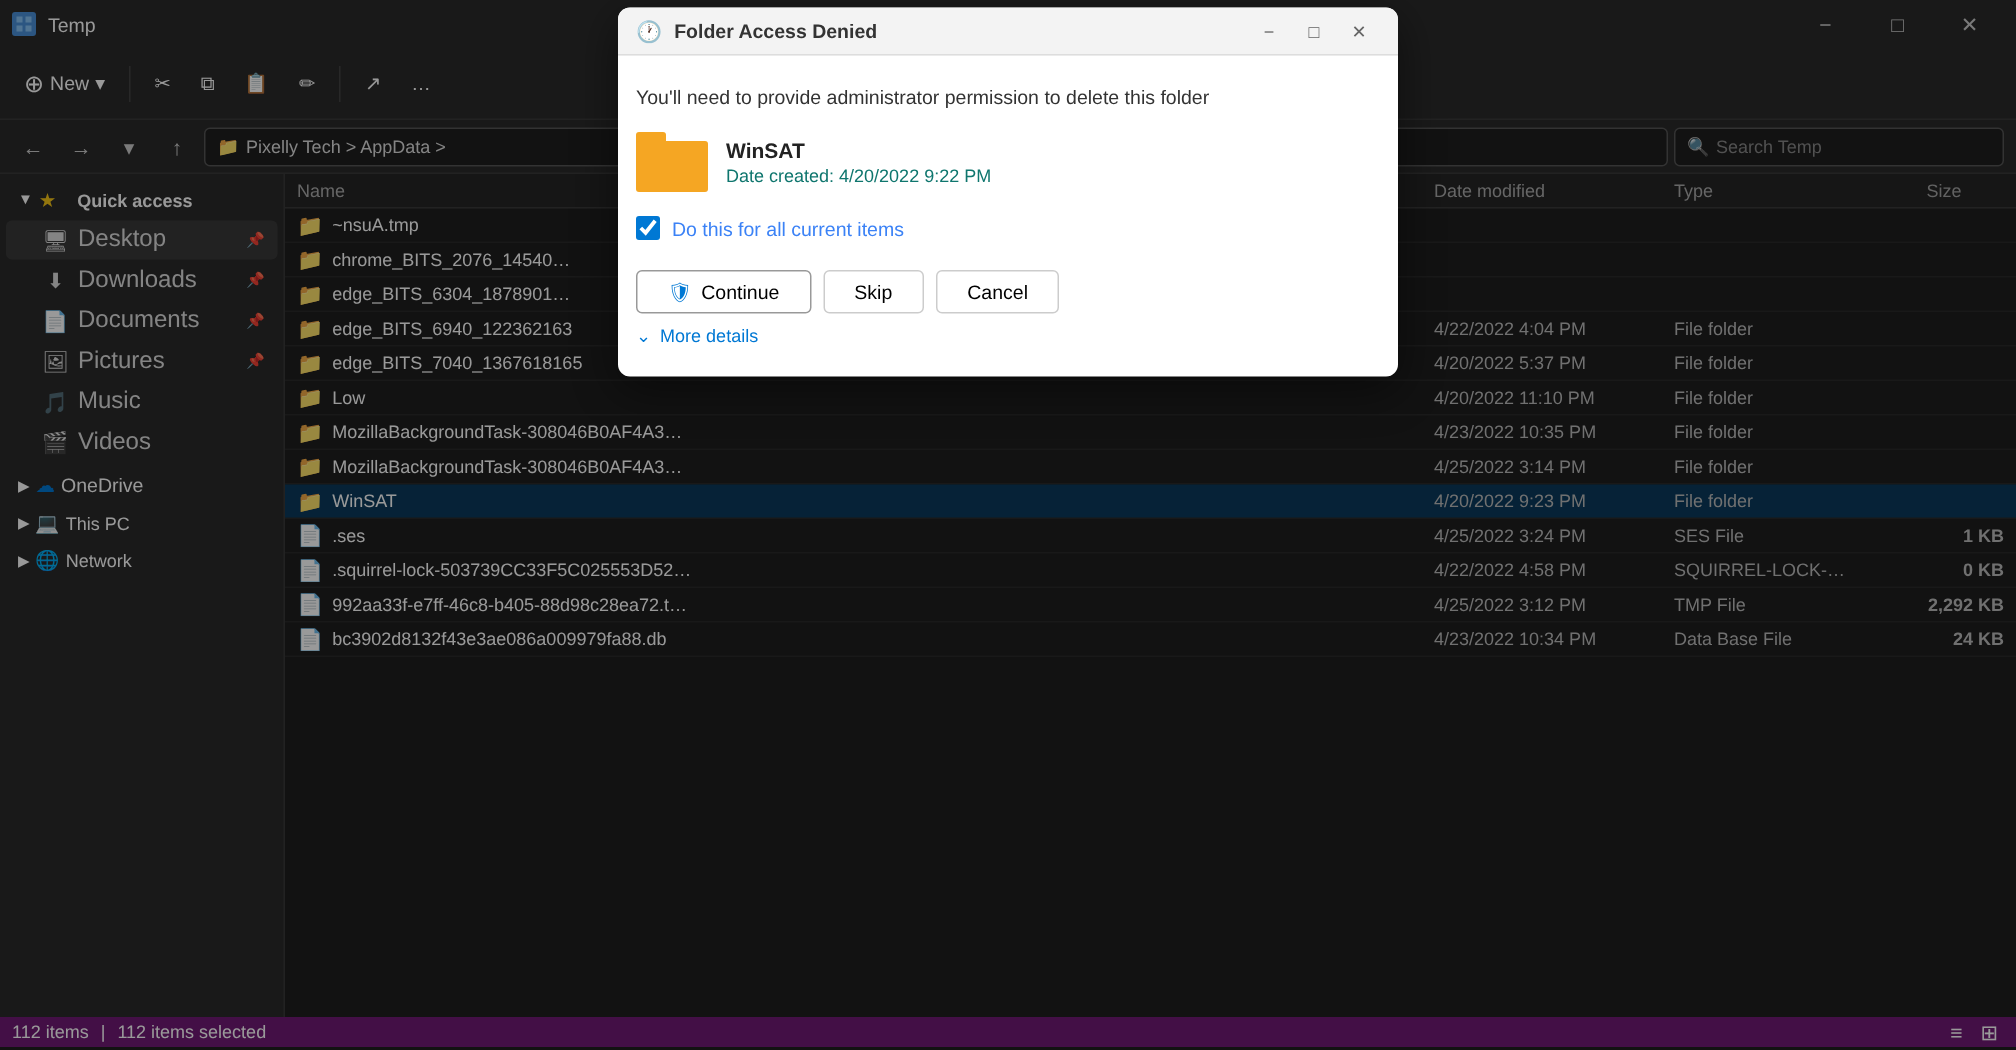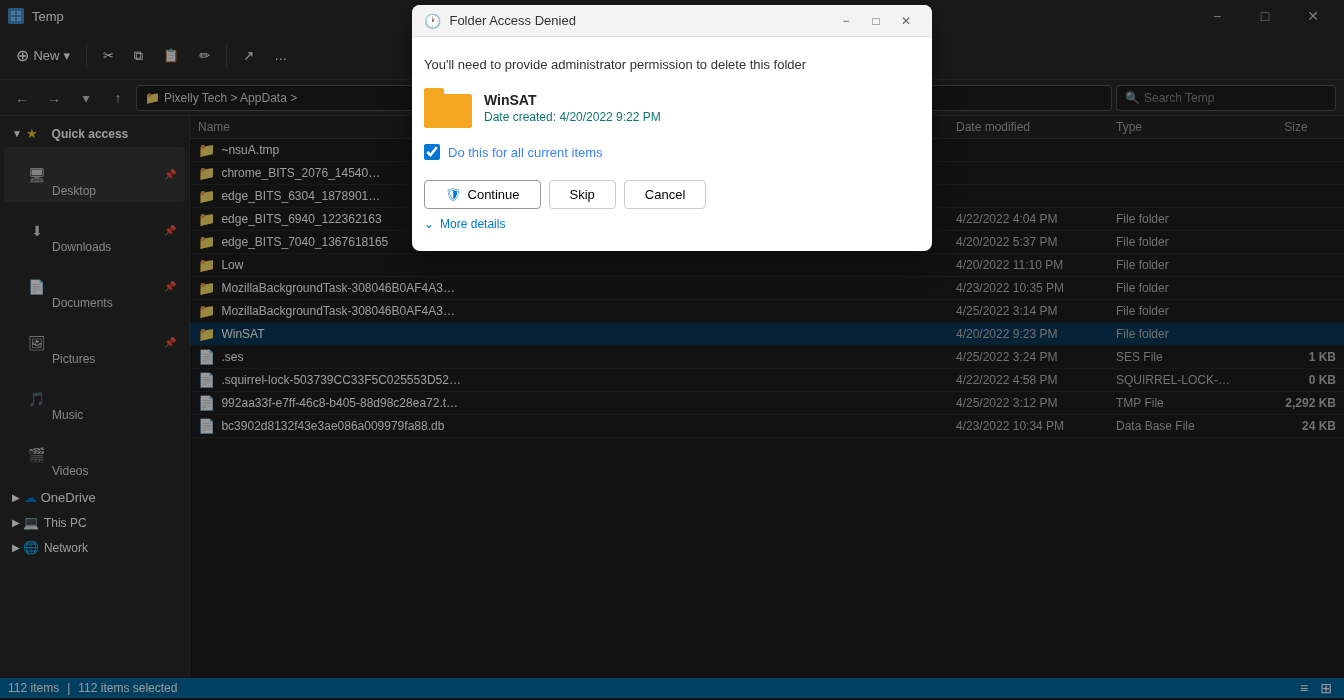--- a/index.html
+++ b/index.html
@@ -134,21 +134,21 @@
     .sidebar-item {
       display: flex; align-items: center; gap: 6px;
       padding: 4px 8px 4px 24px;
       cursor: pointer;
       border-radius: 4px;
       margin: 1px 4px;
       color: #ddd;
     }
     .sidebar-item.active { background: #3a3a3a; }
     .sidebar-item-icon { font-size: 14px; width: 18px; text-align: center; }
-    .sidebar-item-label { flex: 1; font-size: 12px; margin-top: 33px; }
+    .sidebar-item-label { flex: 1; font-size: 16px; }
     .pin-icon { color: #888; font-size: 10px; }
 
     
     .file-list {
       flex: 1;
       background: #1e1e1e;
       overflow-y: auto;
     }
     .file-list-header {
       display: flex;
@@ -179,21 +179,21 @@
       text-overflow: ellipsis;
     }
     .file-icon { font-size: 14px; flex-shrink: 0; }
     .file-date { width: 160px; font-size: 12px; color: #bbb; }
     .file-type { width: 140px; font-size: 12px; color: #bbb; }
     .file-size { width: 80px; font-size: 12px; color: #bbb; text-align: right; font-weight: bold; }
 
     
     .status-bar {
       height: 14px;
-      background: #0369a1;
+      background: #701a75;
       display: flex; align-items: center;
       padding: 10px 8px;
       gap: 8px;
       font-size: 12px;
     }
     .status-bar-right {
       margin-left: auto;
       display: flex; gap: 4px;
     }
     .view-btn {
@@ -228,21 +228,21 @@
       height: 32px;
       display: flex; align-items: center;
       padding: 0 12px;
       border-bottom: 1px solid #ddd;
       gap: 8px;
     }
     .dialog-title-icon { font-size: 14px; color: #666; }
     .dialog-title-text {
       font-size: 13px;
       color: #333;
-      font-weight: 400;
+      font-weight: 700;
     }
     .dialog-titlebar-controls {
       margin-left: auto;
       display: flex; gap: 2px;
     }
     .dialog-ctrl-btn {
       width: 28px; height: 22px;
       background: transparent; border: none;
       color: #666; cursor: pointer; font-size: 12px;
       display: flex; align-items: center; justify-content: center;

